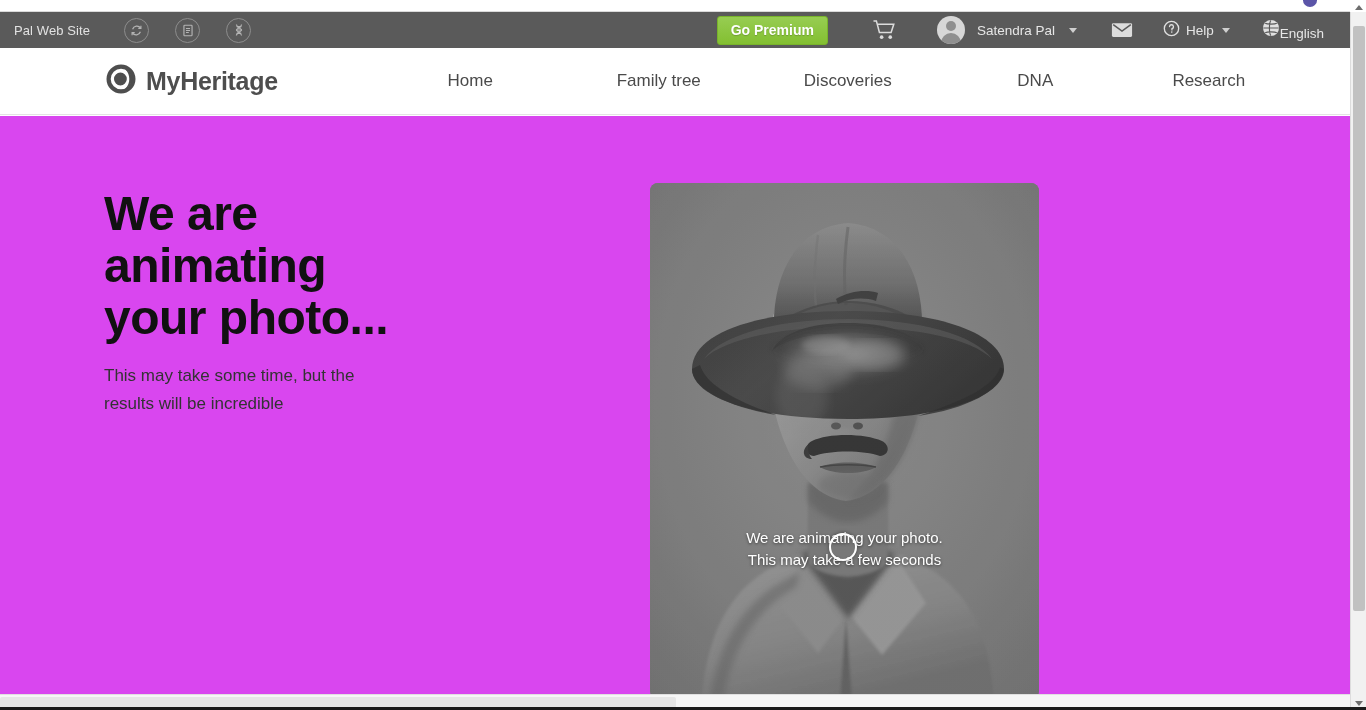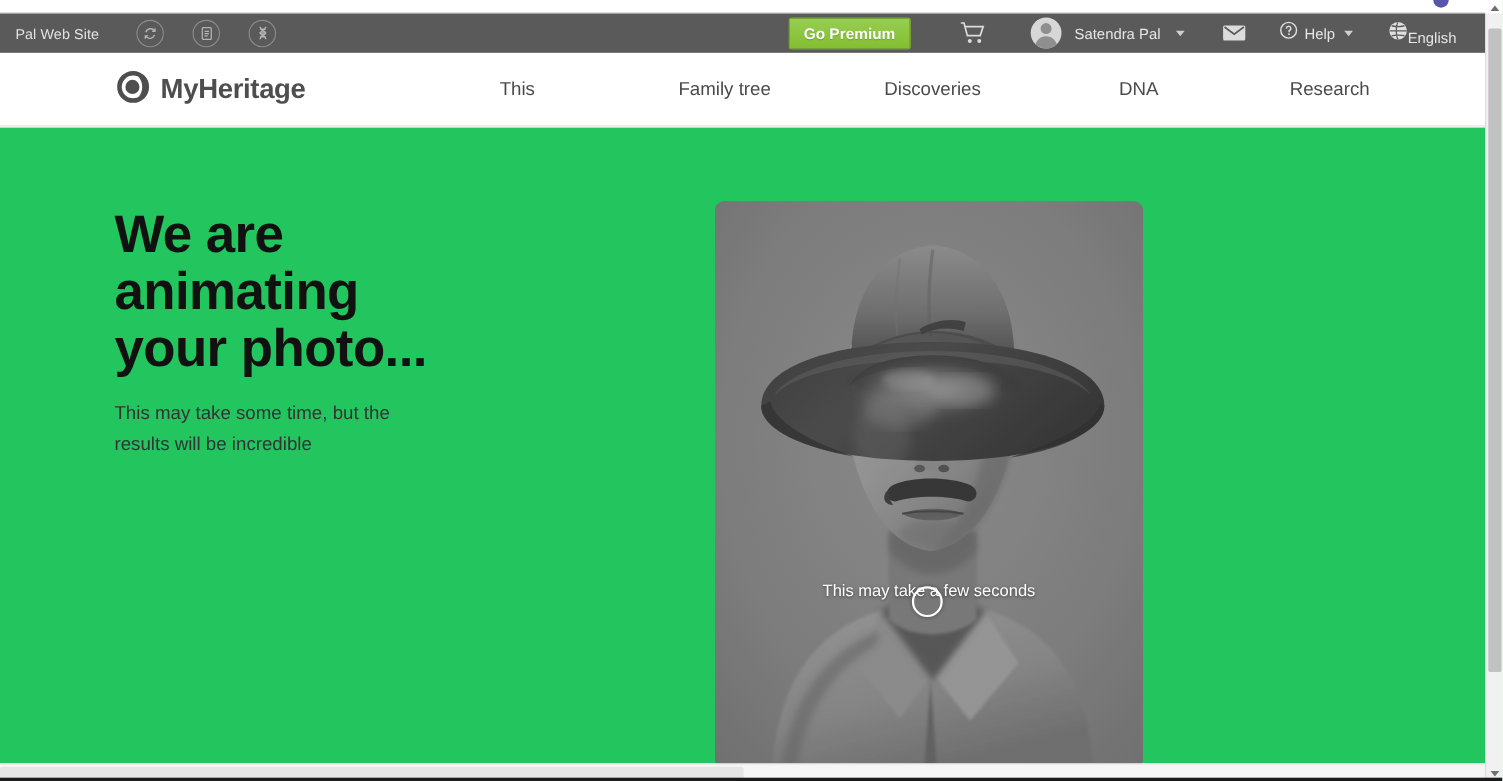--- a/index.html
+++ b/index.html
@@ -226,21 +226,21 @@
   .nav-link.w2 { width: 190px; }
   .nav-link.w3 { width: 188px; }
   .nav-link.w4 { width: 187px; }
   .nav-link.w5 { width: 160px; text-align: center; }
 
   
   .page-body {
     position: absolute;
     top: 116px; left: 0;
     width: 1350px; height: 578px;
-    background: #22c55e;
+    background: #d946ef;
     z-index: 5;
   }
 
   .headline-col {
     position: absolute;
     left: 104px; top: 72px;
     width: 320px;
   }
   .headline {
     margin: 0;
@@ -450,21 +450,21 @@
         <svg width="34" height="34" viewBox="0 0 34 34">
           <path d="M17 2.5a14.5 14.5 0 1 0 0 29 14.5 14.5 0 0 0 0-29zm0 4.2a10.3 10.3 0 1 1 0 20.6 10.3 10.3 0 0 1 0-20.6z" fill="#4e4e4e"></path>
           <path d="M21.5 7.6c4 1.8 6.6 5.4 6.6 9.4 0 4-2.6 7.6-6.6 9.4 2.4-2.3 3.8-5.6 3.8-9.4 0-3.8-1.4-7.1-3.8-9.4z" fill="#4e4e4e"></path>
           <path d="M16.4 10.6a6.4 6.4 0 1 1 0 12.8 6.4 6.4 0 0 1 0-12.8z" fill="#4e4e4e"></path>
         </svg>
       </span>
       <span class="brand-text">MyHeritage</span>
     </div>
 
     <div class="nav-links">
-      <div class="nav-link w1">This</div>
+      <div class="nav-link w1">Home</div>
       <div class="nav-link w2">Family tree</div>
       <div class="nav-link w3">Discoveries</div>
       <div class="nav-link w4">DNA</div>
       <div class="nav-link w5">Research</div>
     </div>
   </div>
 
   <div class="page-body">
 
     <div class="headline-col">
@@ -599,20 +599,21 @@
         <ellipse cx="224" cy="172" rx="30" ry="14" fill="#caa23e" opacity=".42" filter="url(#softer)"></ellipse>
         <ellipse cx="176" cy="162" rx="24" ry="9" fill="#e0b048" opacity=".35" filter="url(#soft)"></ellipse>
 
         <rect width="389" height="516" fill="#808080" opacity=".16"></rect>
         <rect width="389" height="516" fill="url(#bgg)" opacity=".10"></rect>
       </svg>
 
       <div class="spinner-ring"></div>
 
       <div class="overlay-caption">
+        <div>We are animating your photo.</div>
         <div>This may take a few seconds</div>
       </div>
     </div>
   </div>
 
   <div class="vscrollbar">
     <div class="vscroll-arrow up">
       <span class="arrow-glyph up"></span>
     </div>
     <div class="vscroll-thumb"></div>

